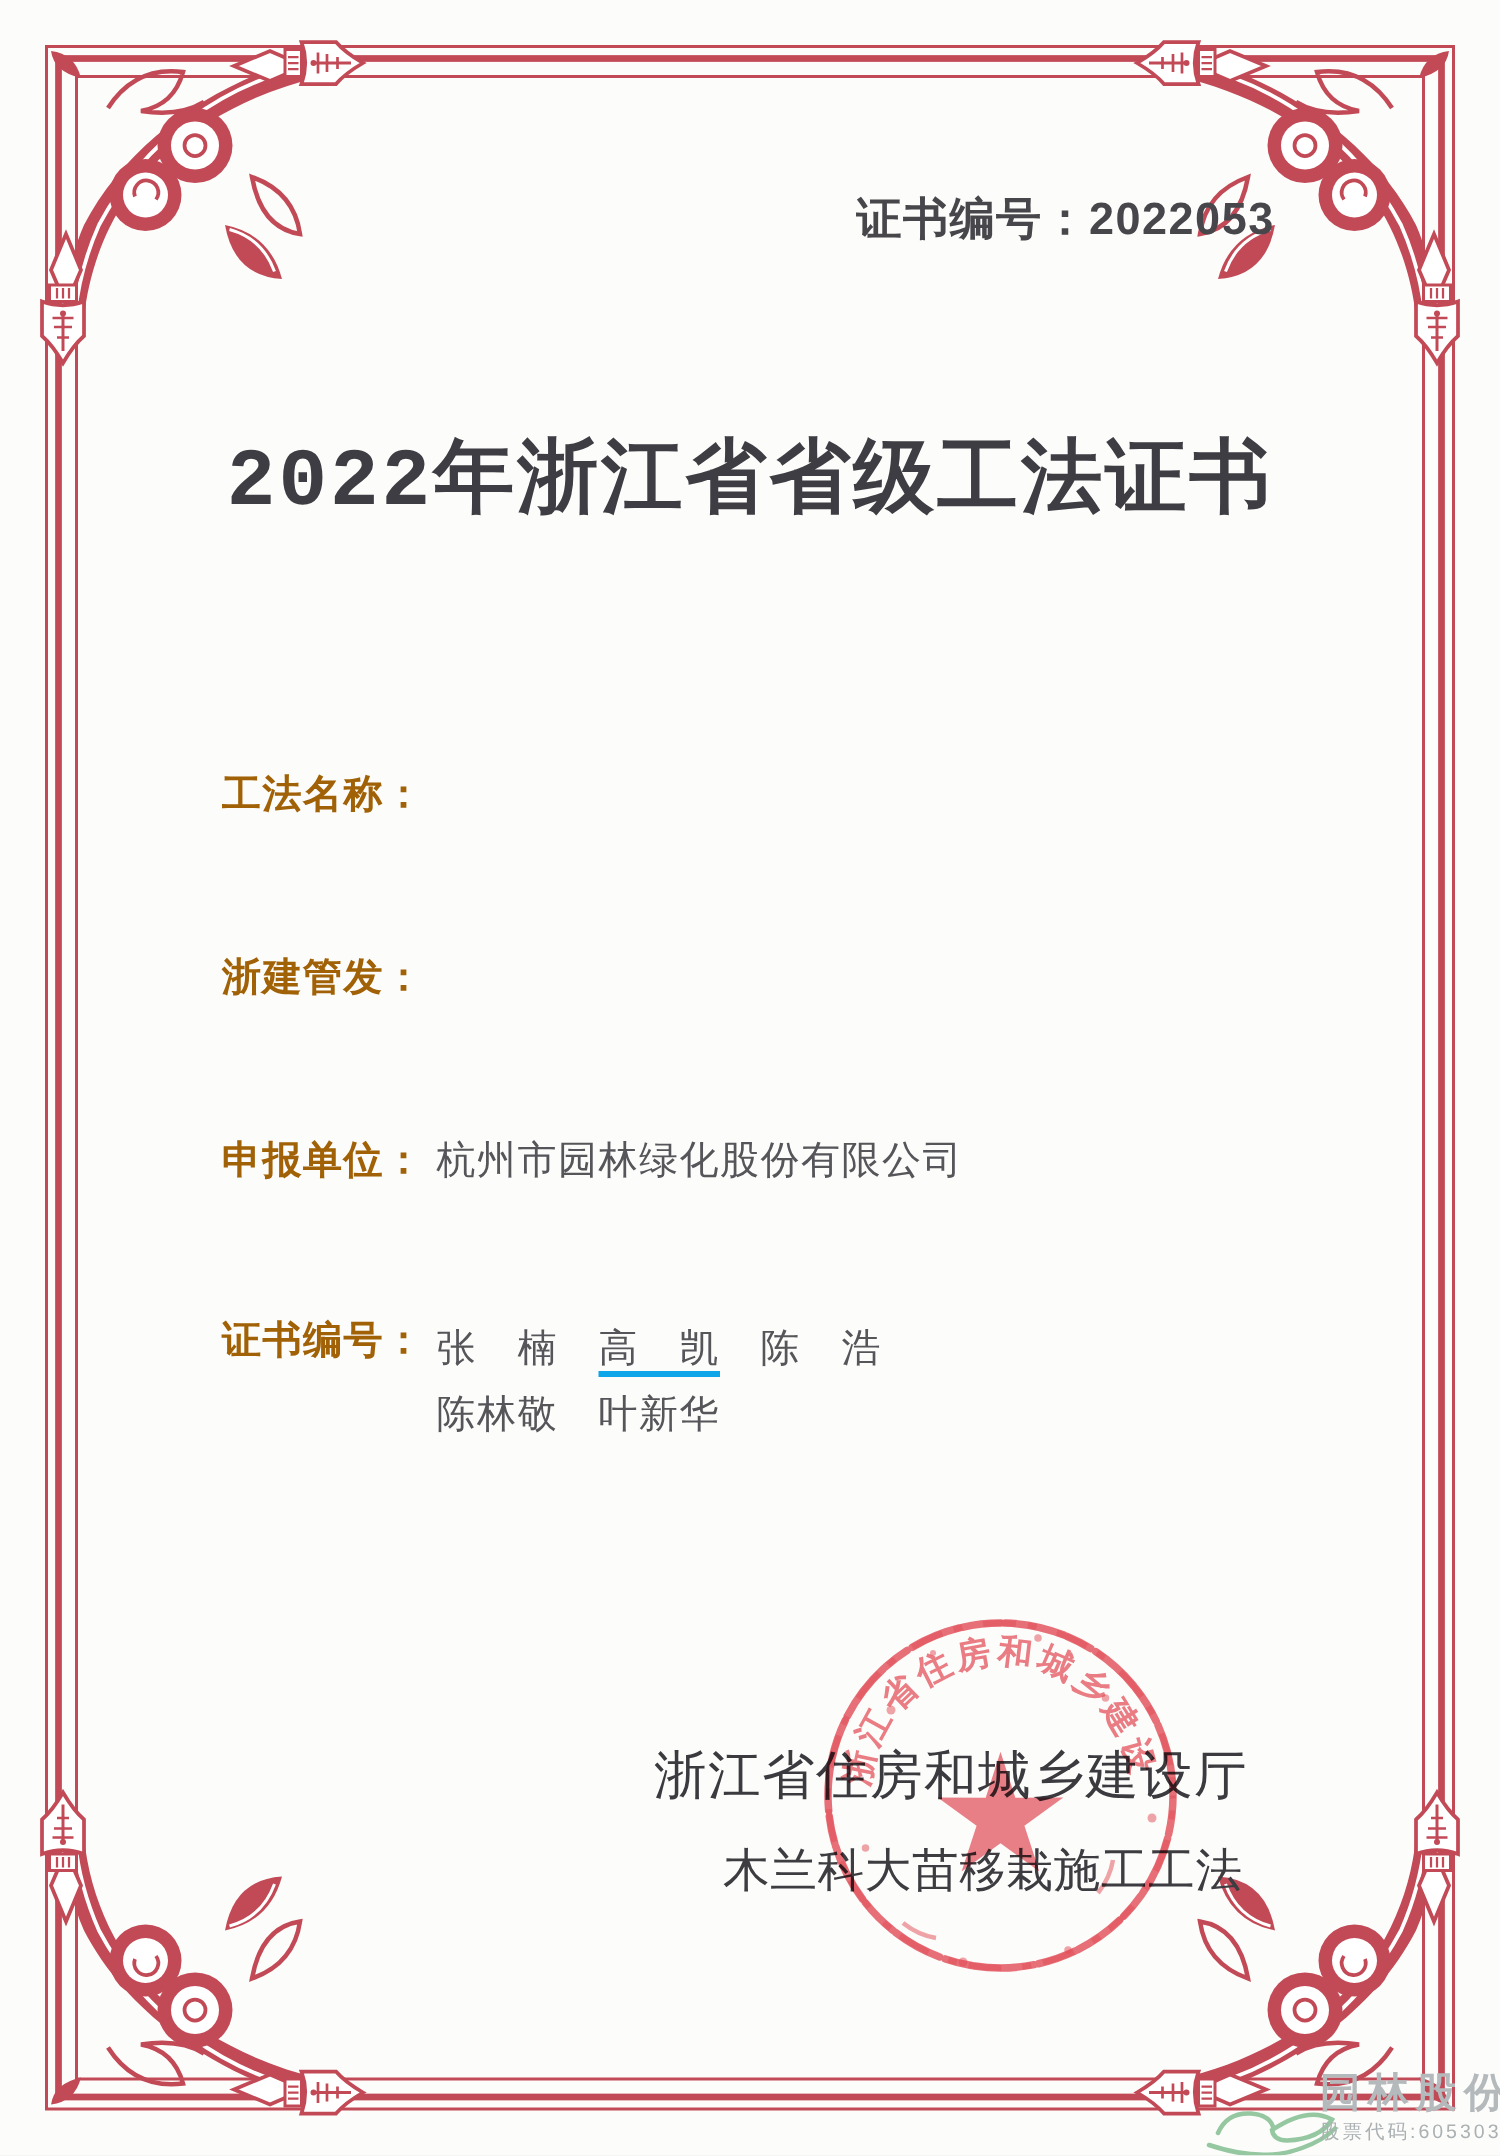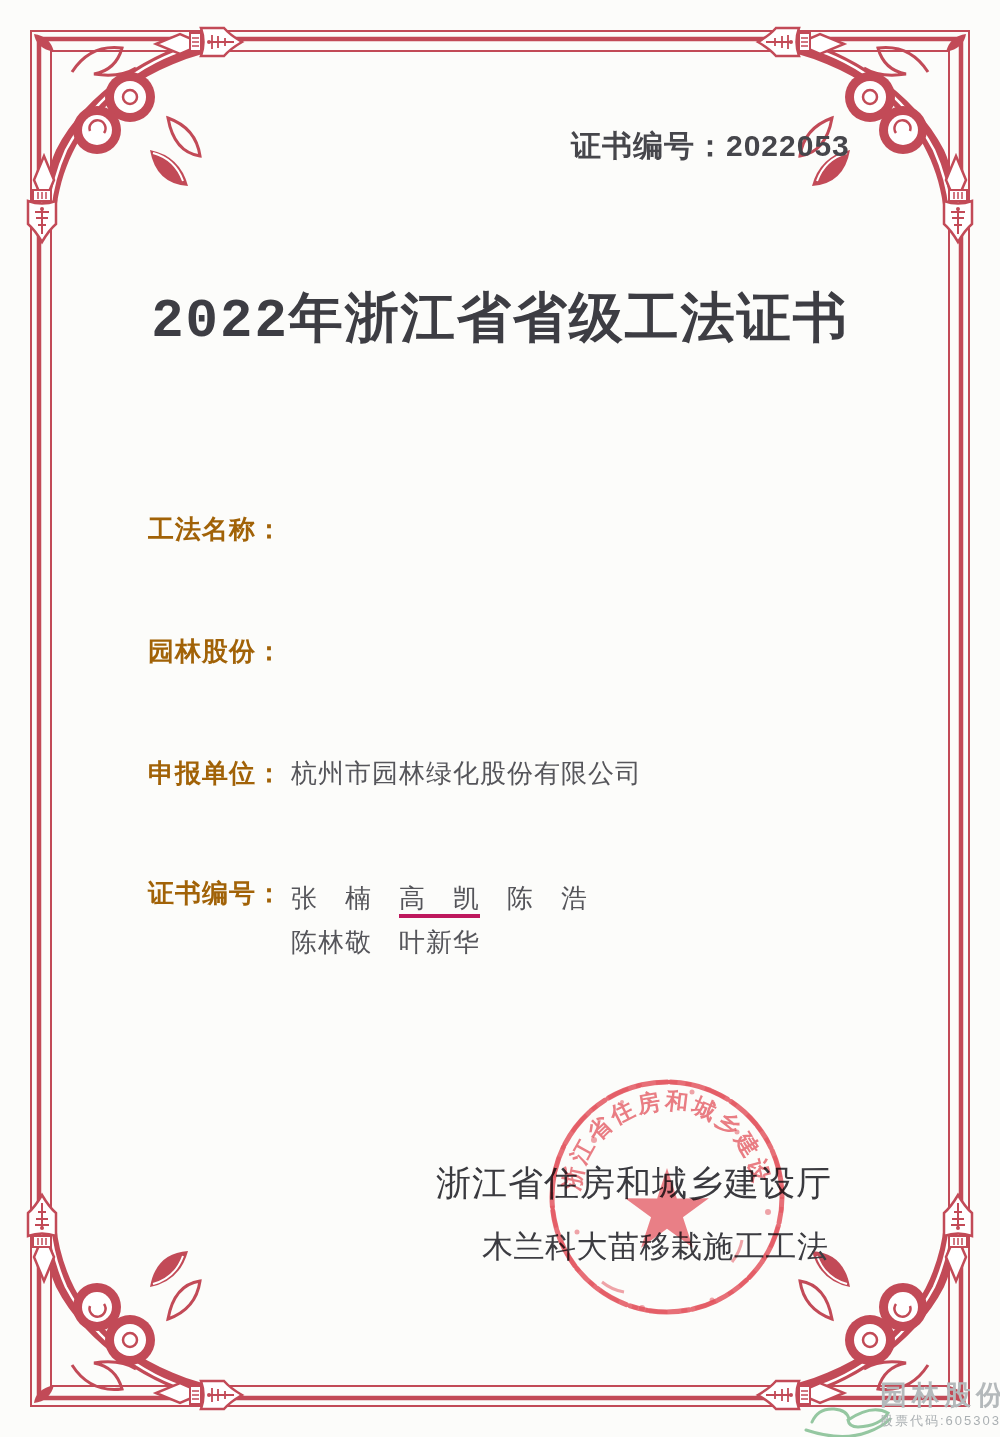--- a/index.html
+++ b/index.html
@@ -35,21 +35,21 @@
   }
   .row .label{font-weight:bold;color:#a16207;letter-spacing:1px;}
   .row .value{color:#55555a;margin-left:8px;letter-spacing:1px;}
   .row-method{top:512px;}
   .row-approval{top:634px;}
   .row-applicant{top:756px;justify-content:center;}
   .row-people{top:876px;}
   .people-lines{display:inline-block;}
   .people-line{display:block;line-height:44px;color:#55555a;}
   .hl-underline{
-    border-bottom:4px solid #be185d;
+    border-bottom:4px solid #0ea5e9;
     padding-bottom:1px;
     text-align:center;
   }
   .issuer{
     position:absolute;left:436px;top:1160px;
     font-family:"Liberation Serif", serif;
     font-size:35px;color:#3a3a3f;letter-spacing:1px;white-space:nowrap;
   }
   .date{
     position:absolute;left:482px;top:1226px;
@@ -139,21 +139,21 @@
     <span>证书编号：</span><span>2022053</span>
   </div>
 
   <h1 class="title">2022年浙江省省级工法证书</h1>
 
   <div class="row row-method">
     <span class="label">工法名称：</span>
   </div>
 
   <div class="row row-approval">
-    <span class="label">园林股份：</span>
+    <span class="label">浙建管发：</span>
   </div>
 
   <div class="row row-applicant">
     <span class="label">申报单位：</span>
     <span class="value">杭州市园林绿化股份有限公司</span>
   </div>
 
   <div class="row row-people">
     <span class="label">证书编号：</span>
     <span class="value people-lines">

